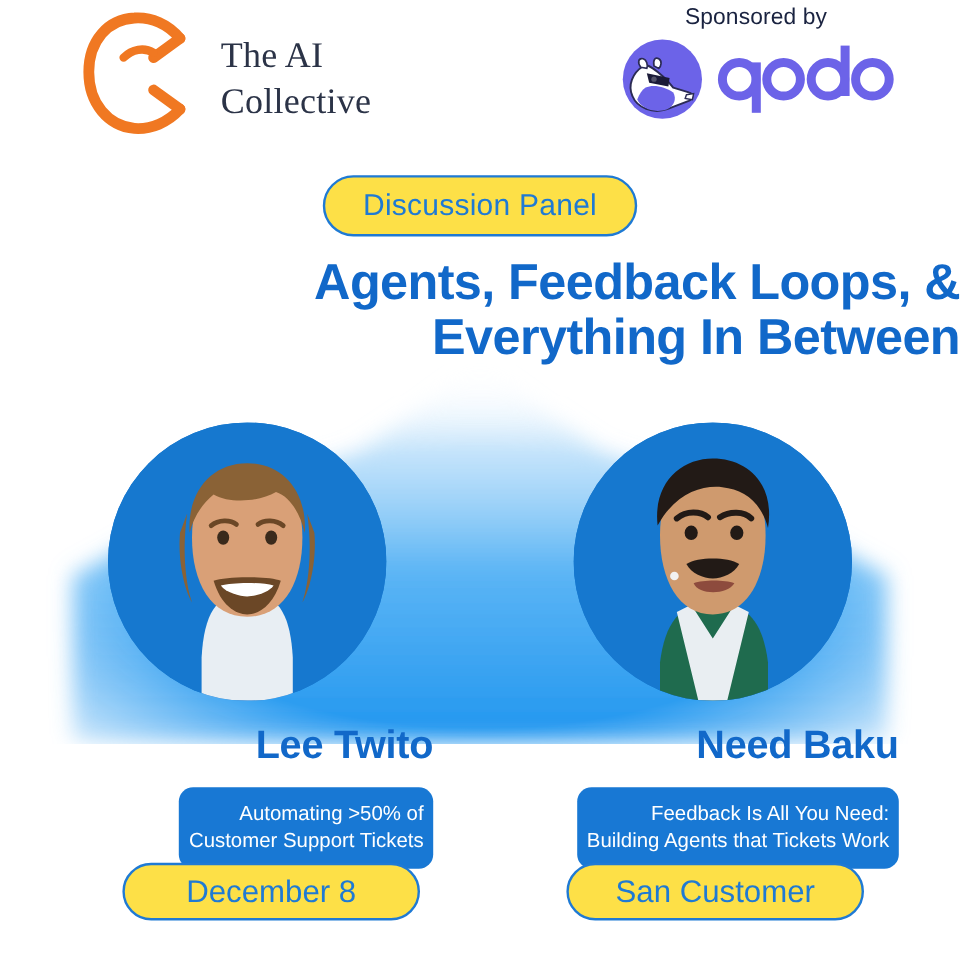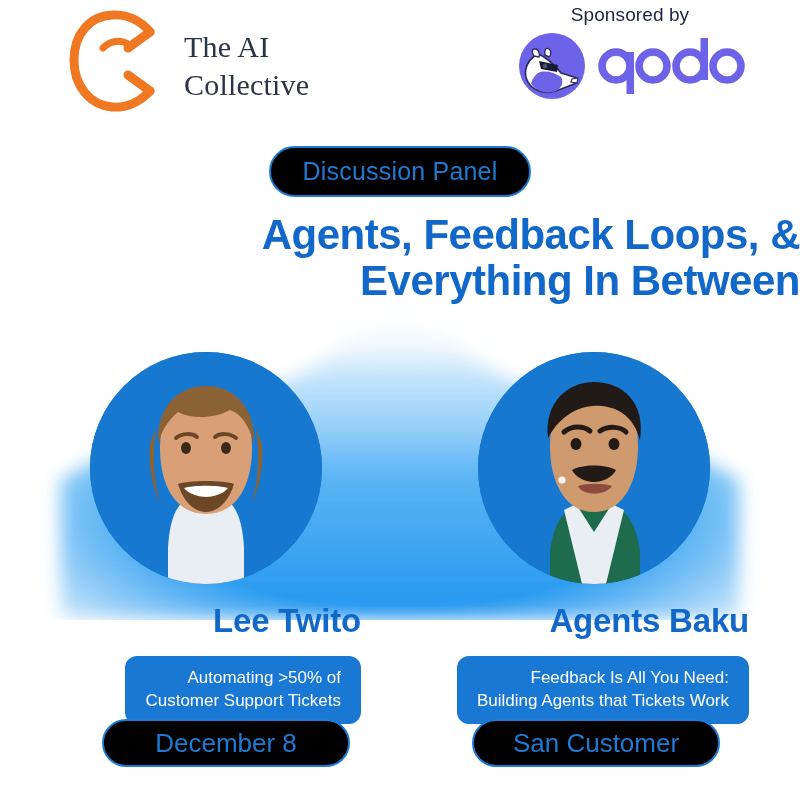--- a/index.html
+++ b/index.html
@@ -77,21 +77,21 @@
   #qodo-wordmark { width: 150px; height: 62px; flex: 0 0 auto; }
 
   
   .pill-outline {
     display: inline-flex;
     align-items: center;
     justify-content: center;
     border: 2px solid #1f7ad4;
     border-radius: 999px;
     color: #1f7ad4;
-    background: #000000;
+    background: #fde047;
     font-weight: 400;
   }
 
   #panel-tag-wrap {
     position: absolute;
     top: 146px; left: 0;
     width: 800px;
     text-align: center;
     z-index: 5;
   }
@@ -147,21 +147,21 @@
     letter-spacing: -0.2px;
   }
 
   .talk-badge {
     margin: 16px auto 0;
     background: #1878d4;
     color: #ffffff;
     border-radius: 12px;
     font-size: 17px;
     line-height: 1.35;
-    padding: 11px 20px;
+    padding: 11px 8px;
     white-space: pre-line;
     display: inline-block;
   }
 
   
   #footer-pills {
     position: absolute;
     top: 719px; left: 11px;
     width: 800px;
     display: flex;
@@ -293,21 +293,21 @@
             <path d="M94,118 C104,112 128,112 138,118 C134,126 124,130 116,130 C108,130 98,126 94,118 Z" fill="#221a16"></path>
             <path d="M100,134 C108,131 126,131 134,134 C128,144 104,144 100,134 Z" fill="#8d4b3d"></path>
             <ellipse cx="98" cy="92" rx="5.5" ry="6" fill="#221a16"></ellipse>
             <ellipse cx="136" cy="92" rx="5.5" ry="6" fill="#221a16"></ellipse>
             <path d="M86,80 C94,73 106,74 112,79" stroke="#221a16" stroke-width="5" fill="none" stroke-linecap="round"></path>
             <path d="M122,79 C130,74 142,74 148,80" stroke="#221a16" stroke-width="5" fill="none" stroke-linecap="round"></path>
             <circle cx="84" cy="128" r="3.6" fill="#f2f2f2"></circle>
           </g>
         </svg>
       </div>
-      <div class="speaker-name">Agents Baku</div>
+      <div class="speaker-name">Need Baku</div>
       <div class="talk-badge">Feedback Is All You Need:
 Building Agents that Tickets Work</div>
     </div>
 
   </div>
 
   <div id="footer-pills">
     <span class="pill-outline footer-pill">December 8</span>
     <span class="pill-outline footer-pill">San Customer</span>
   </div>

